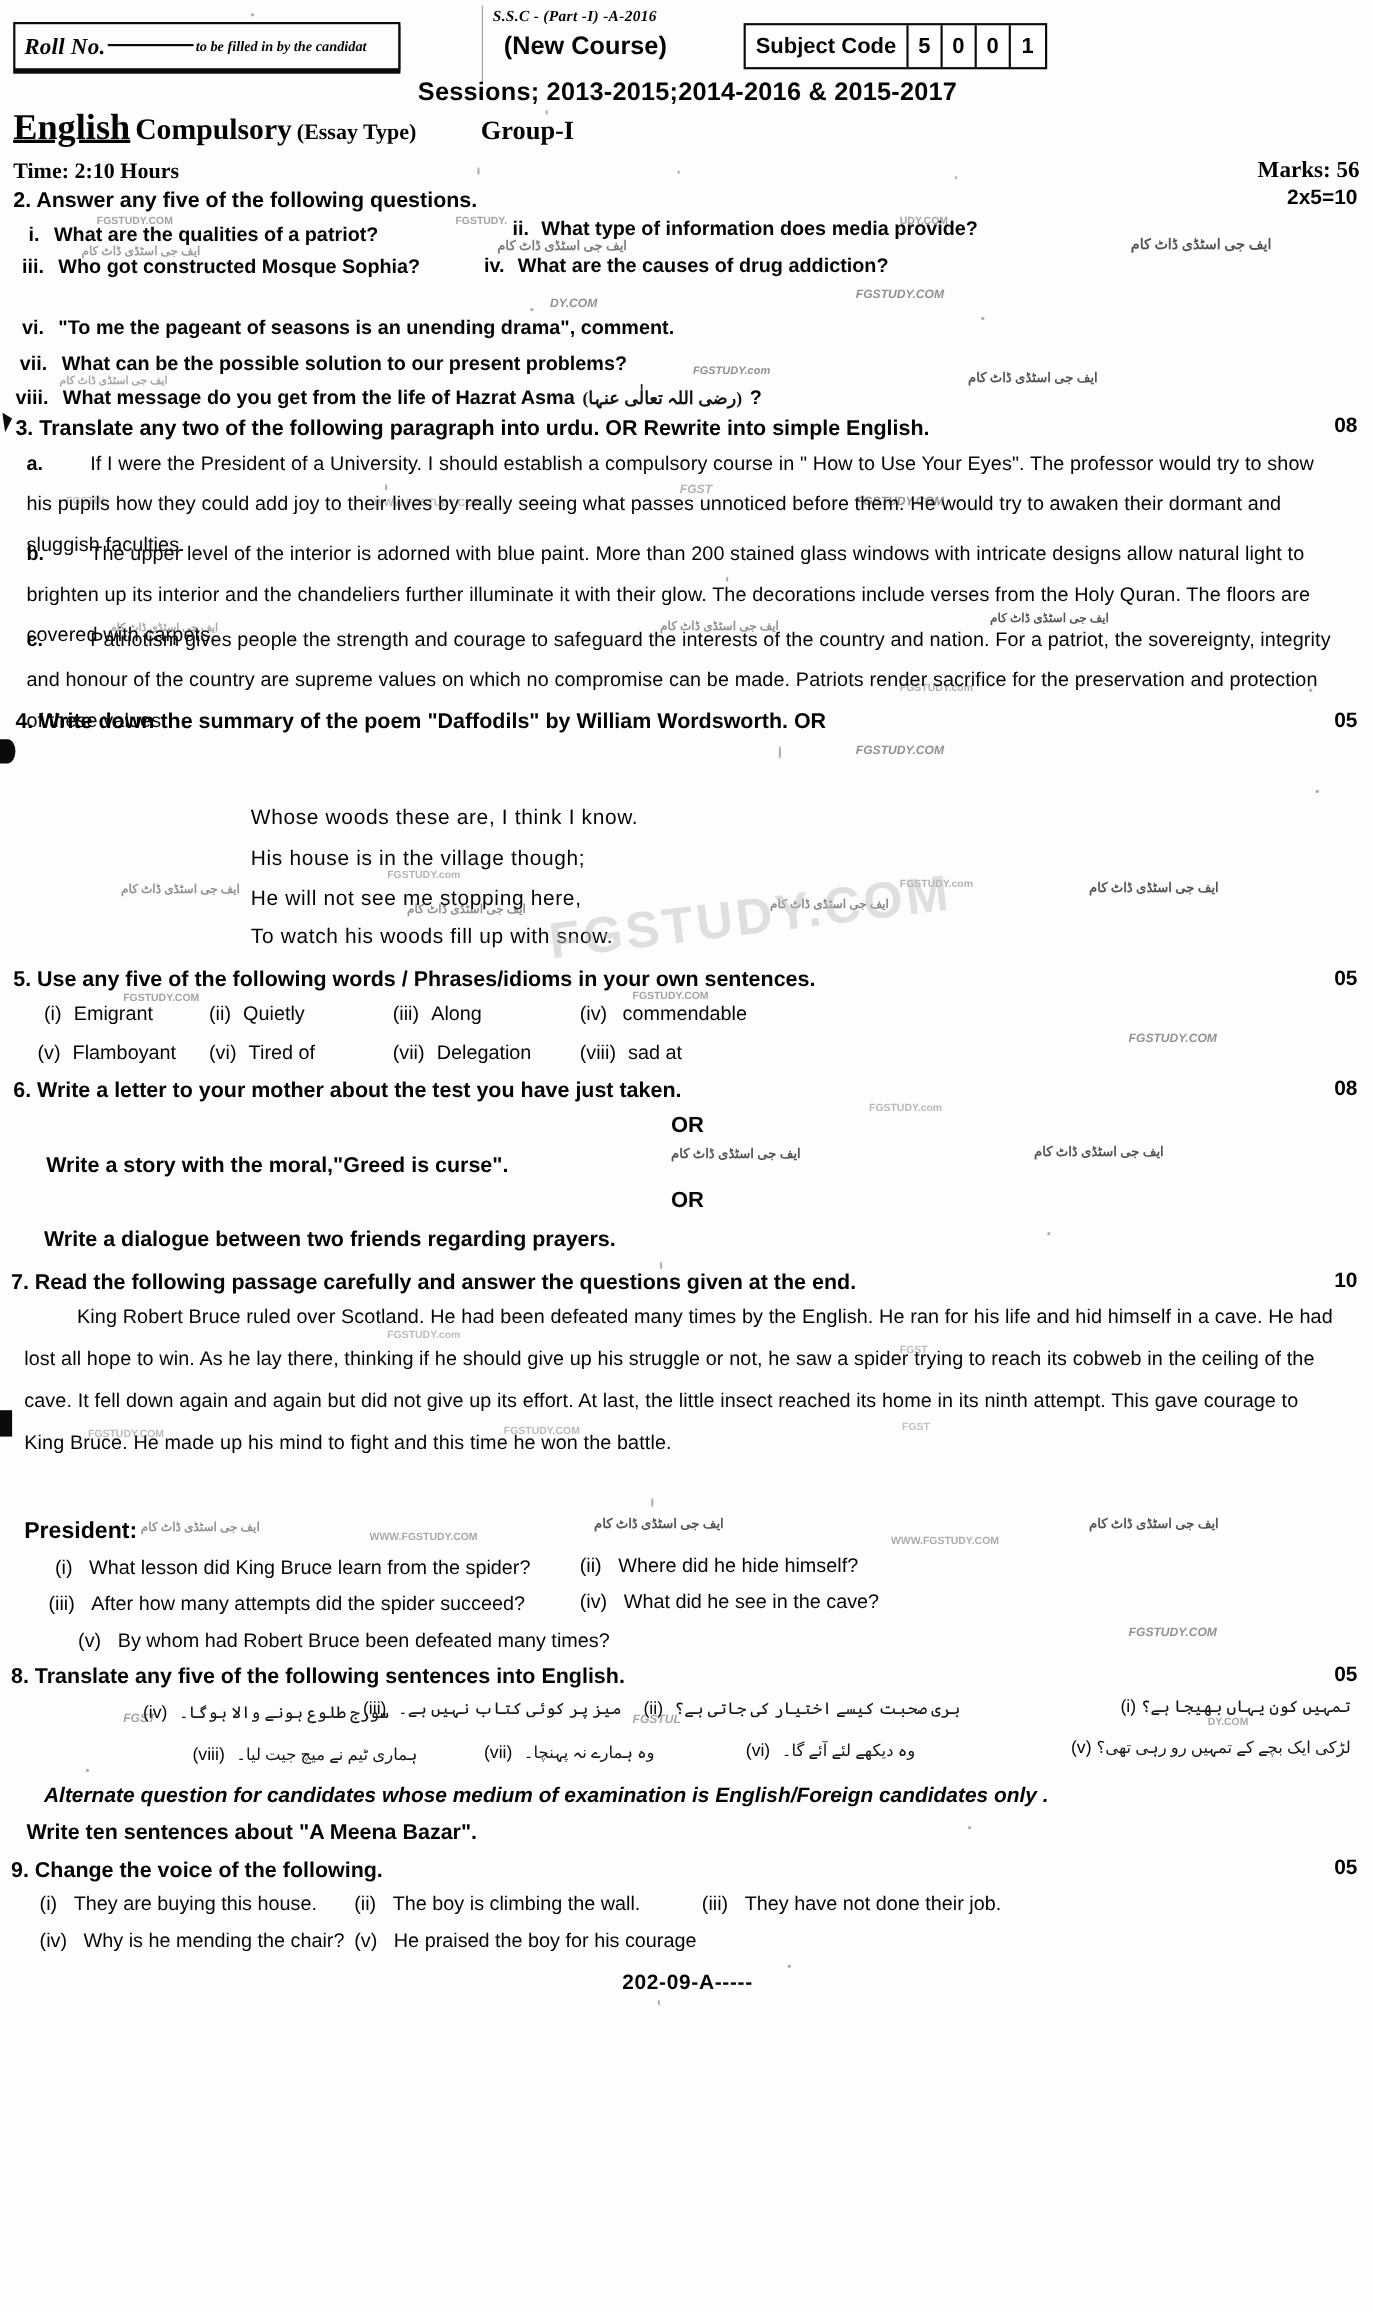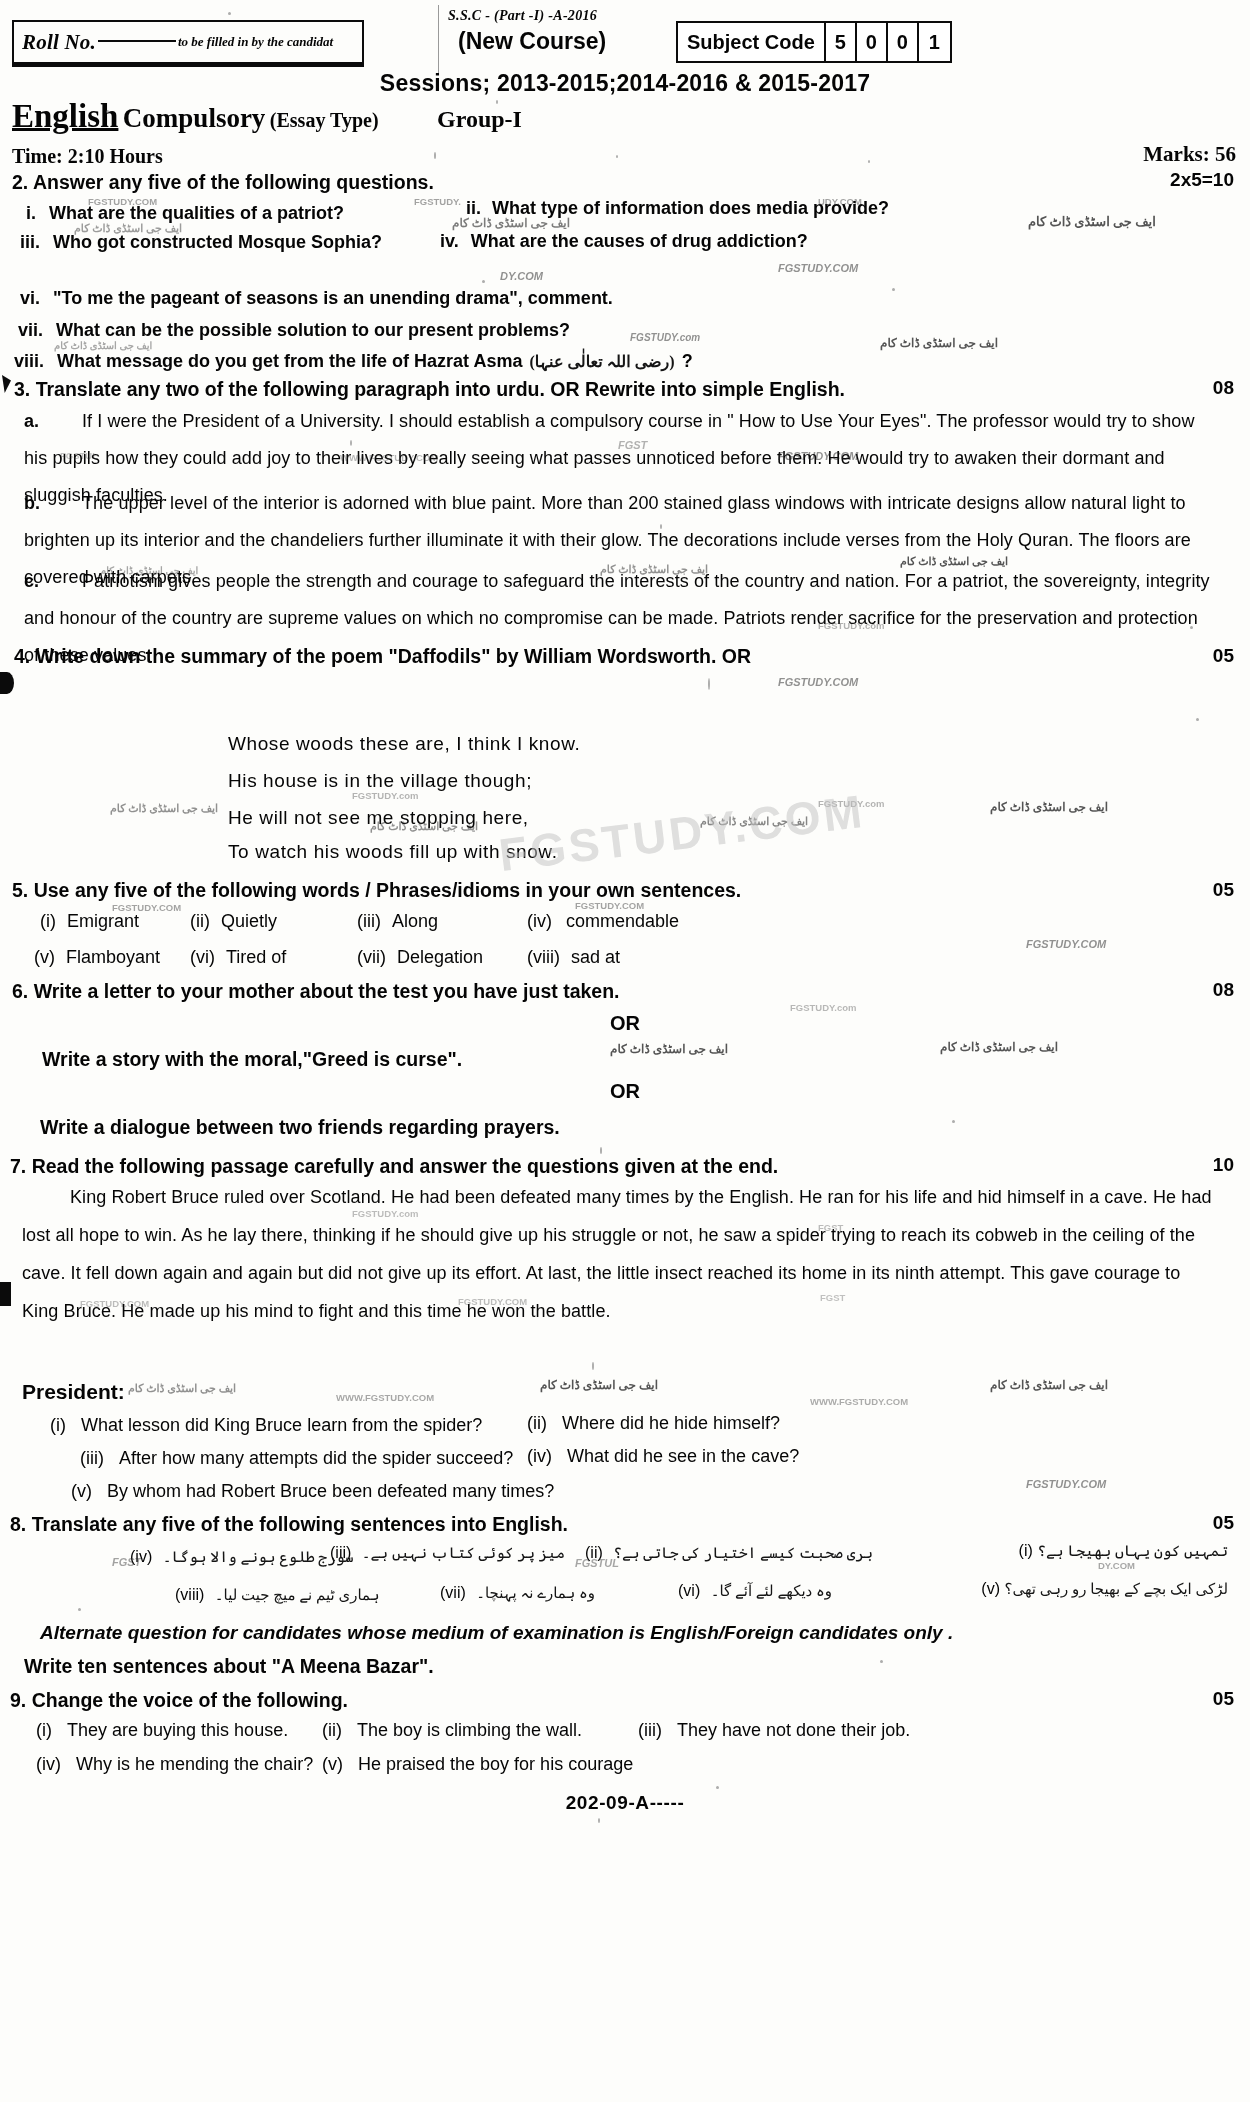--- a/index.html
+++ b/index.html
@@ -323,21 +323,21 @@
 
   <div class="sub sublight" style="left:50px; top:1415px;">
     <span>(i)</span>
     <span style="margin-left:10px">What lesson did King Bruce learn from the spider?</span>
   </div>
   <div class="sub sublight" style="left:527px; top:1413px;">
     <span>(ii)</span>
     <span style="margin-left:10px">Where did he hide himself?</span>
   </div>
 
-  <div class="sub sublight" style="left:44px; top:1448px;margin-left:36px;">
+  <div class="sub sublight" style="left:44px; top:1448px;">
     <span>(iii)</span>
     <span style="margin-left:10px">After how many attempts did the spider succeed?</span>
   </div>
   <div class="sub sublight" style="left:527px; top:1446px;">
     <span>(iv)</span>
     <span style="margin-left:10px">What did he see in the cave?</span>
   </div>
 
   <div class="sub sublight" style="left:50px; top:1481px;margin-left:21px;">
     <span>(v)</span>
@@ -362,21 +362,21 @@
     <span class="sub sublight" style="position:static; font-size:16px;">(iii)</span>
     <span class="urdu" style="margin-left:6px;">میز پر کوئی کتاب نہیں ہے۔</span>
   </div>
   <div class="abs" style="left:130px; top:1548px;">
     <span class="sub sublight" style="position:static; font-size:16px;">(iv)</span>
     <span class="urdu" style="margin-left:6px;">سورج طلوع ہونے والا ہوگا۔</span>
   </div>
 
   <div class="abs" style="right:16px; top:1580px;">
     <span class="sub sublight" style="position:static; font-size:16px;">(v)</span>
-    <span class="urdu" style="margin-right:6px;">لڑکی ایک بچے کے بھیجا رو رہی تھی؟</span>
+    <span class="urdu" style="margin-right:6px;">لڑکی ایک بچے کے تمہیں رو رہی تھی؟</span>
   </div>
   <div class="abs" style="left:678px; top:1582px;">
     <span class="sub sublight" style="position:static; font-size:16px;">(vi)</span>
     <span class="urdu" style="margin-left:6px;">وہ دیکھے لئے آئے گا۔</span>
   </div>
   <div class="abs" style="left:440px; top:1584px;">
     <span class="sub sublight" style="position:static; font-size:16px;">(vii)</span>
     <span class="urdu" style="margin-left:6px;">وہ ہمارے نہ پہنچا۔</span>
   </div>
   <div class="abs" style="left:175px; top:1586px;">

